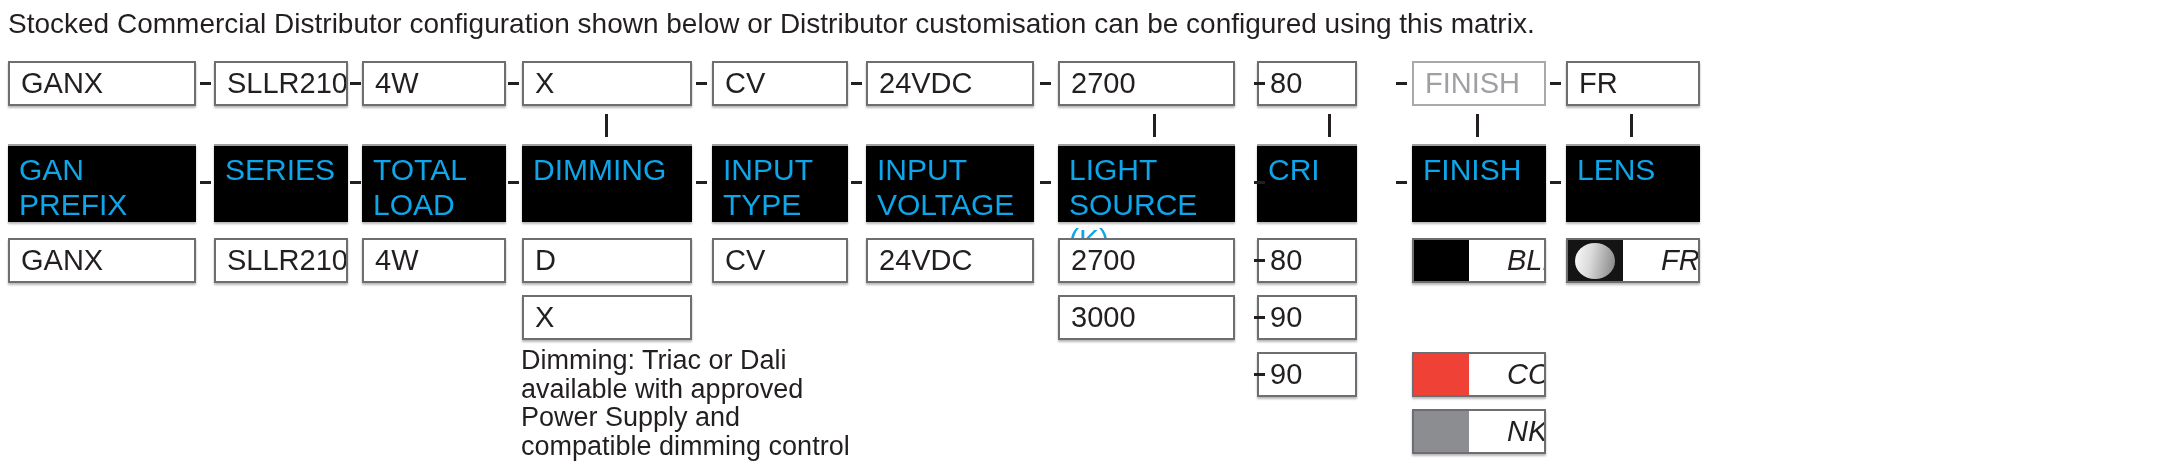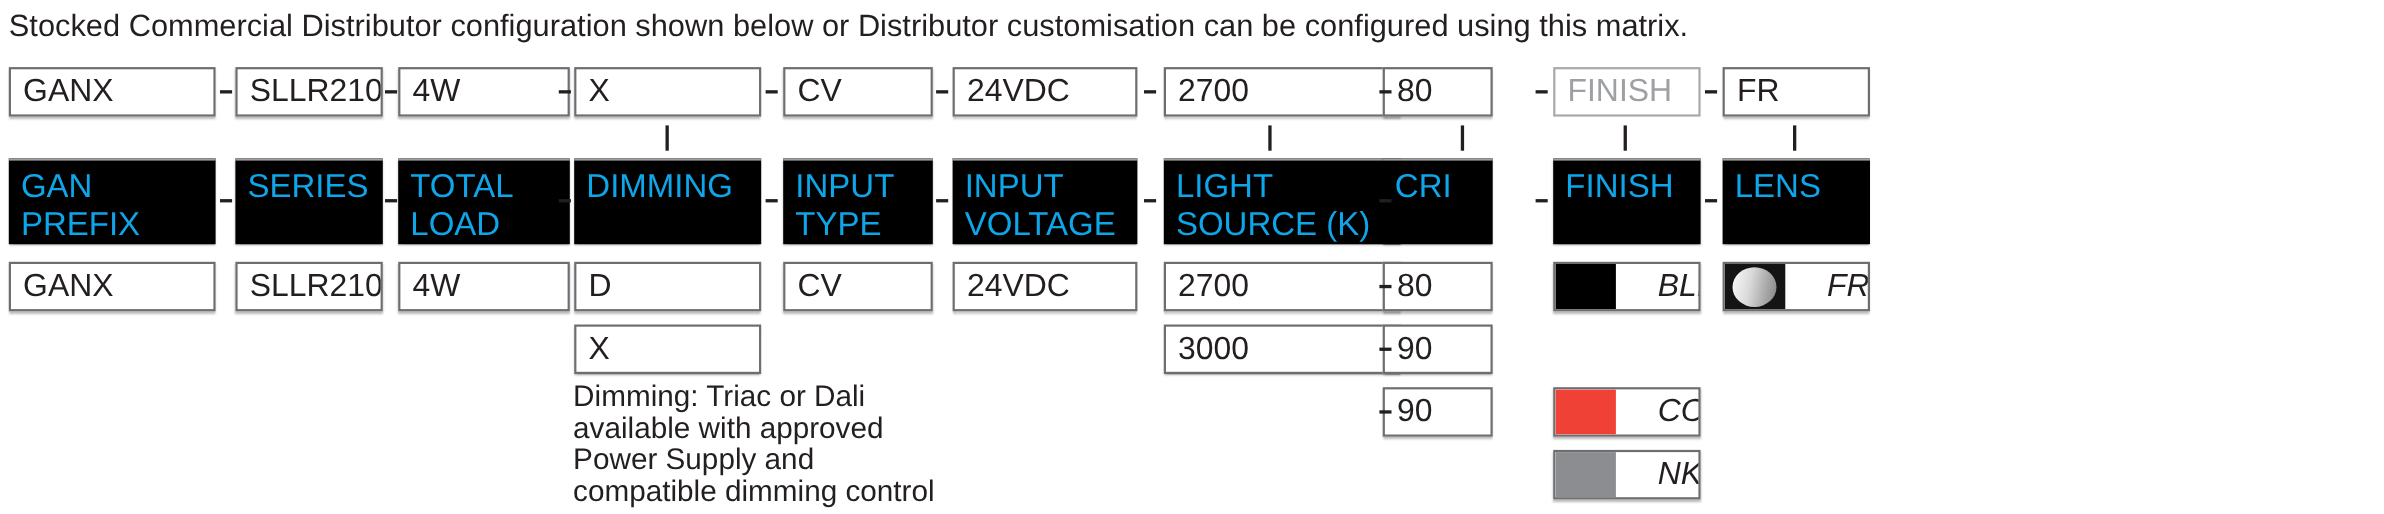--- a/index.html
+++ b/index.html
@@ -1,22 +1,22 @@
 <!DOCTYPE html>
 <html><head>
 <meta charset="utf-8">
 <style>
   html,body{margin:0;padding:0;background:#fff;}
   body{width:2167px;height:467px;position:relative;font-family:"Liberation Sans",sans-serif;color:#231f20;}
   .stage{position:absolute;inset:0;}
   .title{position:absolute;left:8px;top:8px;font-size:28px;letter-spacing:0;}
   
-  .c1{left:8px;width:188px}.c2{left:214px;width:134px}.c3{left:362px;width:156px}
+  .c1{left:8px;width:188px}.c2{left:214px;width:134px}.c3{left:362px;width:144px}
   .c4{left:522px;width:170px}.c5{left:712px;width:136px}.c6{left:866px;width:168px}
-  .c7{left:1058px;width:216px}.c8{left:1257px;width:100px}.c9{left:1412px;width:134px}
+  .c7{left:1058px;width:177px}.c8{left:1257px;width:100px}.c9{left:1412px;width:134px}
   .c10{left:1566px;width:134px}
   
   .ry-top{top:61px}.r1{top:238px}.r2{top:295px}.r3{top:352px}.r4{top:409px}
   .box{position:absolute;height:45px;box-sizing:border-box;background:#fff;
        border:2px solid #6d6e71;box-shadow:0 2px 2px rgba(0,0,0,0.28);
        font-size:29px;line-height:41px;padding-left:11px;white-space:nowrap;overflow:hidden;}
   .box.placeholder{border-color:#a7a9ac;color:#9ea0a3;box-shadow:none;}
   .hdr{position:absolute;top:144px;height:78px;box-sizing:border-box;background:#000;color:#0ea5e9;
        border-top:2px solid #9d9fa2;font-size:30px;line-height:35px;padding:6px 0 0 11px;
        white-space:pre-line;box-shadow:0 2px 2px rgba(0,0,0,0.28);}

